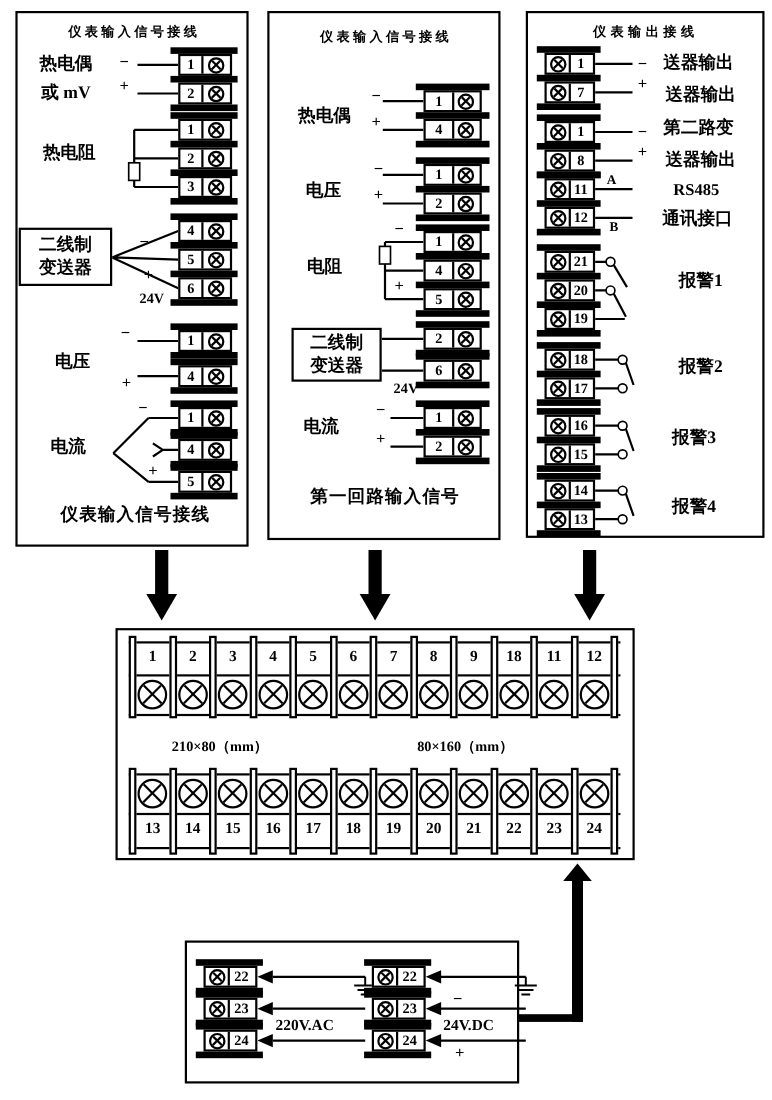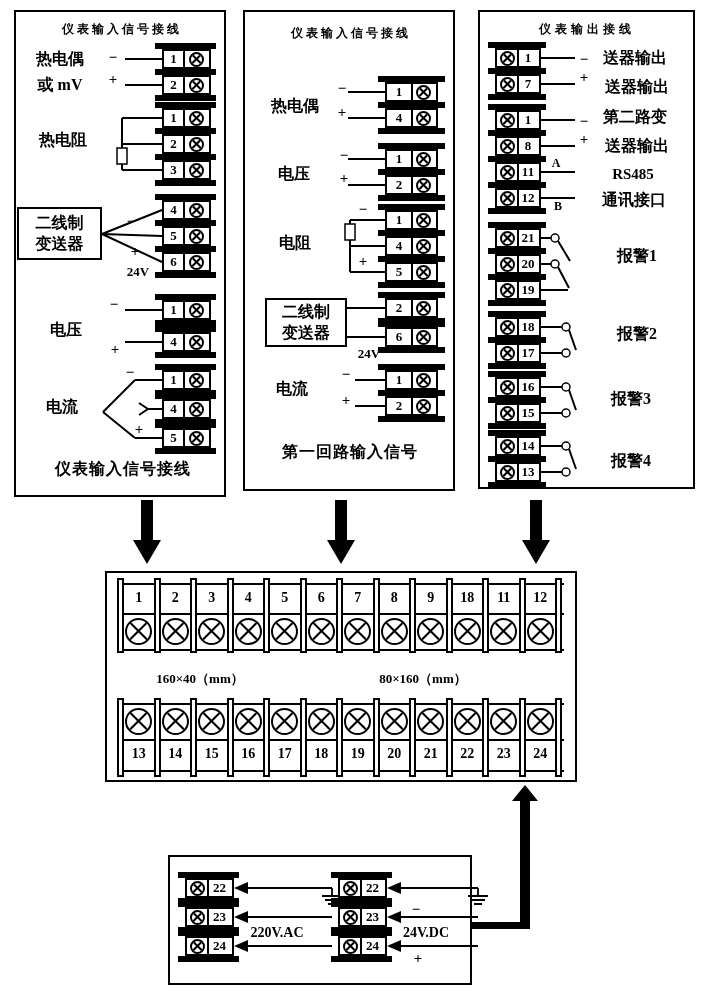--- a/index.html
+++ b/index.html
@@ -154,21 +154,21 @@
   <div class="t f16" style="left:637px;top:334px;">报警2</div>
   <div class="t f16" style="left:631px;top:399px;">报警3</div>
   <div class="t f16" style="left:631px;top:461px;">报警4</div>
   <div class="t f12" style="left:556px;top:163px;">A</div>
   <div class="t f12" style="left:558px;top:206px;">B</div>
   <div class="t f15" style="left:584px;top:59px;">−</div>
   <div class="t f15" style="left:584px;top:77px;">+</div>
   <div class="t f15" style="left:584px;top:121px;">−</div>
   <div class="t f15" style="left:584px;top:139px;">+</div>
 
-  <div class="t f13" style="left:200px;top:678px;">160×40（mm）</div>
+  <div class="t f13" style="left:200px;top:678px;">210×80（mm）</div>
   <div class="t f13" style="left:423px;top:678px;">80×160（mm）</div>
 
   <div class="t f14" style="left:277px;top:933px;">220V.AC</div>
   <div class="t f14" style="left:426px;top:933px;">24V.DC</div>
   <div class="t f15" style="left:416px;top:909px;">−</div>
   <div class="t f15" style="left:418px;top:958px;">+</div>
 
 <div class="cap" style="left: 155px; top: 43px; width: 61px;"></div>
     <div class="cap" style="left: 155px; top: 69px; width: 61px;"></div>
     <div class="cap" style="left: 155px; top: 95px; width: 61px;"></div>

